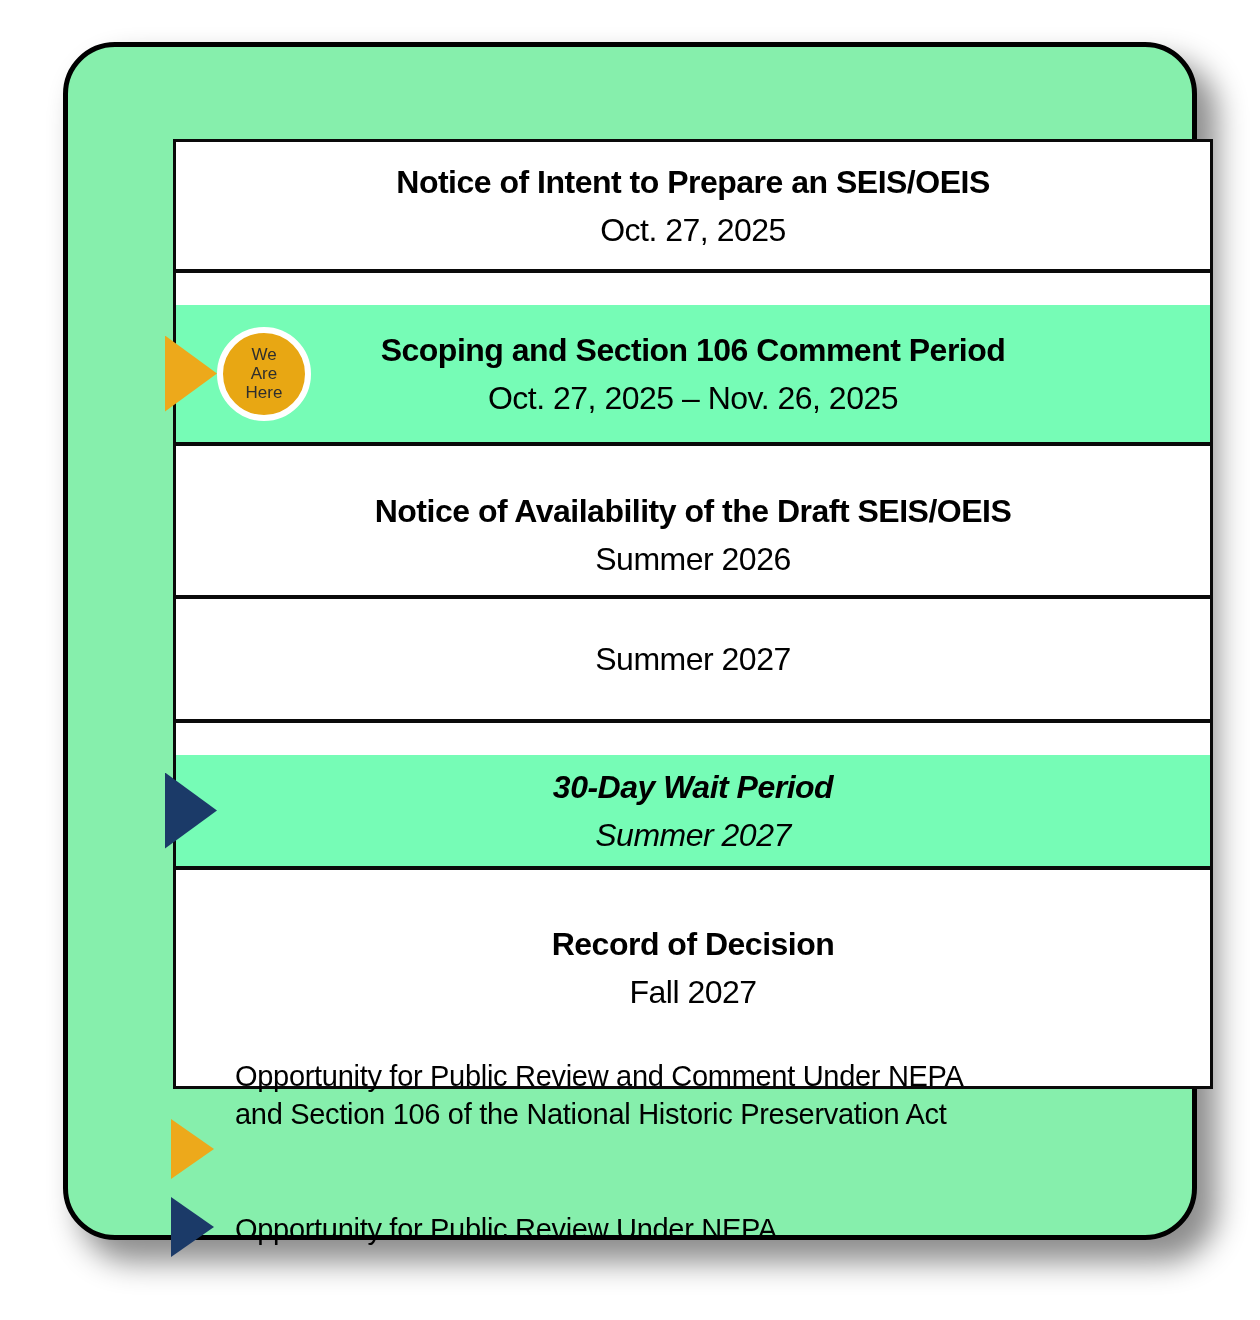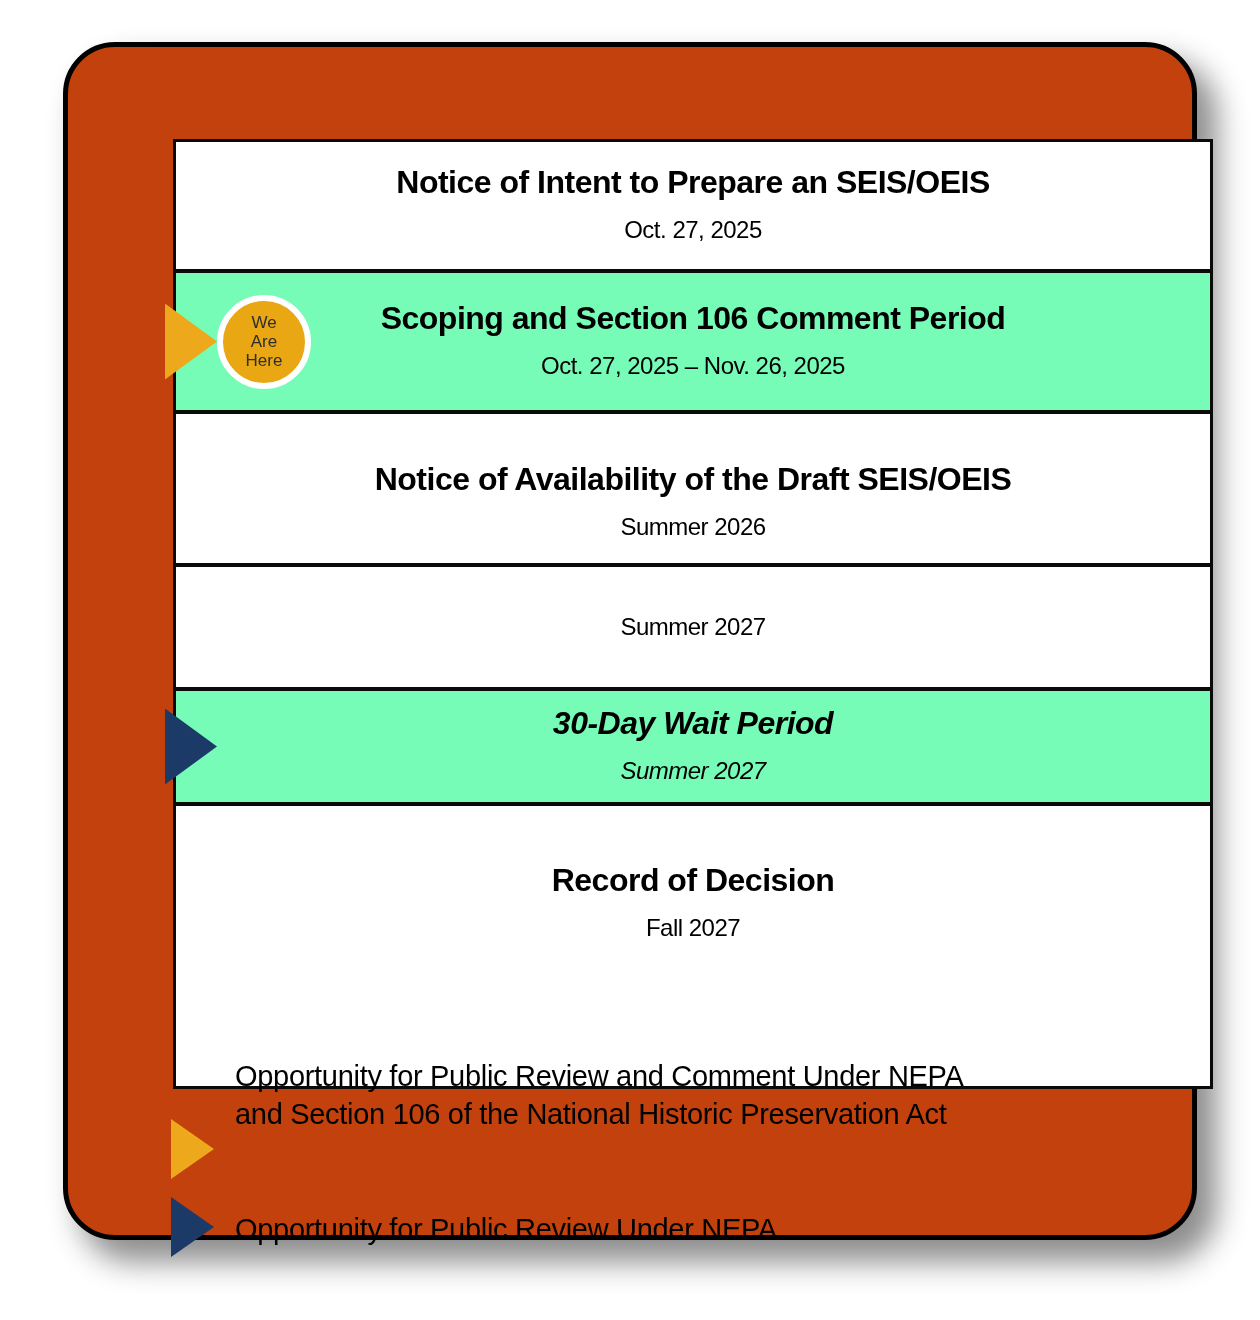--- a/index.html
+++ b/index.html
@@ -3,41 +3,41 @@
 <meta charset="utf-8">
 <style>
   html,body { margin:0; padding:0; background:#ffffff; }
   .stage {
     position:relative; width:1260px; height:1320px; background:#ffffff;
     font-family:"Liberation Sans", sans-serif; color:#000;
     overflow:hidden;
   }
   .card {
     position:absolute; left:63px; top:42px; width:1134px; height:1198px;
-    background:#c2410c; border:5px solid #000; border-radius:52px;
+    background:#86efac; border:5px solid #000; border-radius:52px;
     box-sizing:border-box;
     box-shadow: 18px 20px 30px 2px rgba(0,0,0,0.45);
   }
   .ttable {
     position:absolute; left:105px; top:92px; width:1040px; height:950px;
     background:#ffffff; border:3px solid #0a0a0a; box-sizing:border-box;
   }
   .row {
     position:relative; box-sizing:border-box;
     border-bottom:4px solid #0a0a0a;
     display:flex; flex-direction:column; align-items:center; justify-content:center;
     text-align:center;
   }
   .row:last-child { border-bottom:none;margin-top:32px; }
-  .row.green { background:#76FCB6; }
+  .row.green { background:#76FCB6;margin-top:32px; }
   .r1 { height:131px; } .r2 { height:141px; } .r3 { height:125px;margin-top:28px; }
   .r4 { height:160px; } .r5 { height:124px; } .r6 { height:115px;font-style:italic; }
   .r7 { height:132px; }
   .title { font-weight:700; font-size:32px; line-height:48px; letter-spacing:-0.5px; }
-  .datel { font-weight:400; font-size:24px; line-height:48px; letter-spacing:-0.5px;text-align:right; }
+  .datel { font-weight:400; font-size:32px; line-height:48px; letter-spacing:-0.5px;text-align:right; }
   .arrow {
     position:absolute; left:-11px; top:50%; transform:translateY(-50%);
     width:52px; height:76px;
     clip-path:polygon(0 0, 100% 50%, 0 100%);
   }
   .arrow.gold { background:#EDA91B; }
   .arrow.navy { background:#1B3A68; }
   .wah {
     position:absolute; left:41px; top:50%; transform:translateY(-50%);
     width:82px; height:82px; border-radius:50%;

